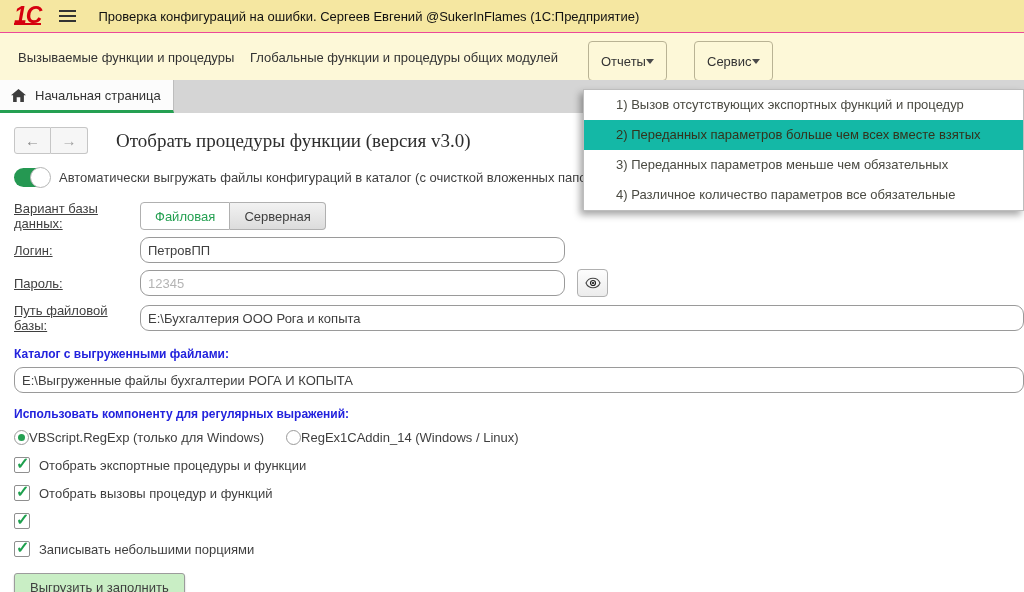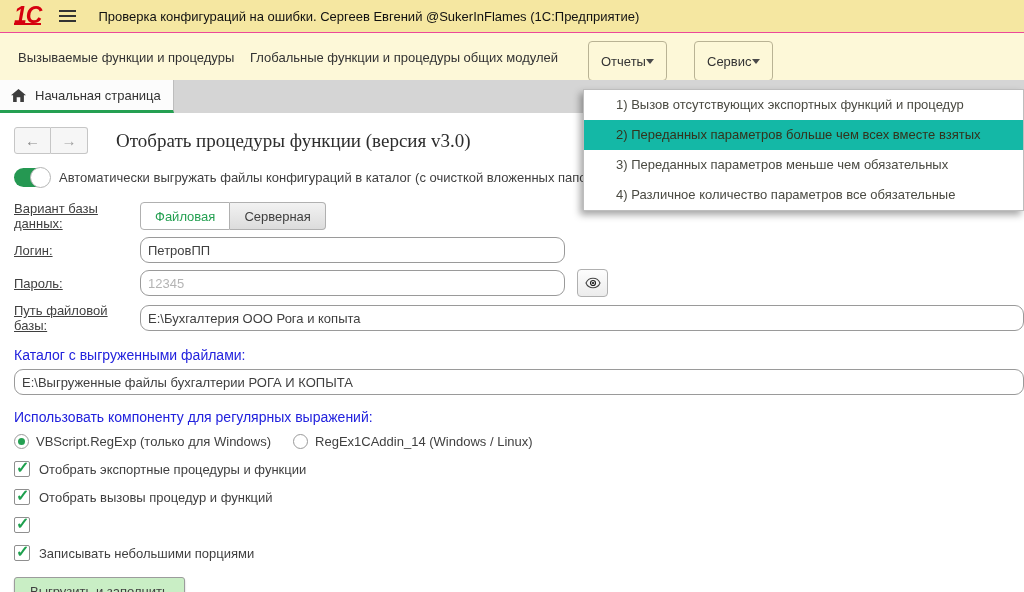--- a/index.html
+++ b/index.html
@@ -112,24 +112,24 @@
   .w-login { width:425px; }
   .w-wide  { width:898px; }   
   .w-full  { width:1016px; }
 
   .eye-btn {
     width:31px; height:28px; margin-left:12px; border:1px solid #b0b0b0;
     border-radius:4px; background:linear-gradient(#fdfdfd,#ececec);
     display:flex; align-items:center; justify-content:center; cursor:pointer;
   }
 
-  .blue-heading { color:#2222dd; font-weight:normal; font-size:14px; margin:14px 16px 0 14px; }
+  .blue-heading { color:#2222dd; font-weight:bold; font-size:12px; margin:14px 16px 0 14px; }
 
   .radio-row { display:flex; align-items:center; gap:22px; margin:9px 0 0 14px; }
-  .radio-opt { display:flex; align-items:center; gap:7px; cursor:pointer; }
+  .radio-opt { display:flex; align-items:center; cursor:pointer; }
   .radio {
     width:15px; height:15px; border-radius:50%; border:1px solid #9a9a9a;
     background:#fff; position:relative; flex:none;
   }
   .radio.selected::after {
     content:""; position:absolute; left:3px; top:3px; width:7px; height:7px;
     border-radius:50%; background:#25a052;
   }
 
   .check-row { display:flex; align-items:center; gap:9px; margin:12px 0 0 14px; cursor:pointer; }

